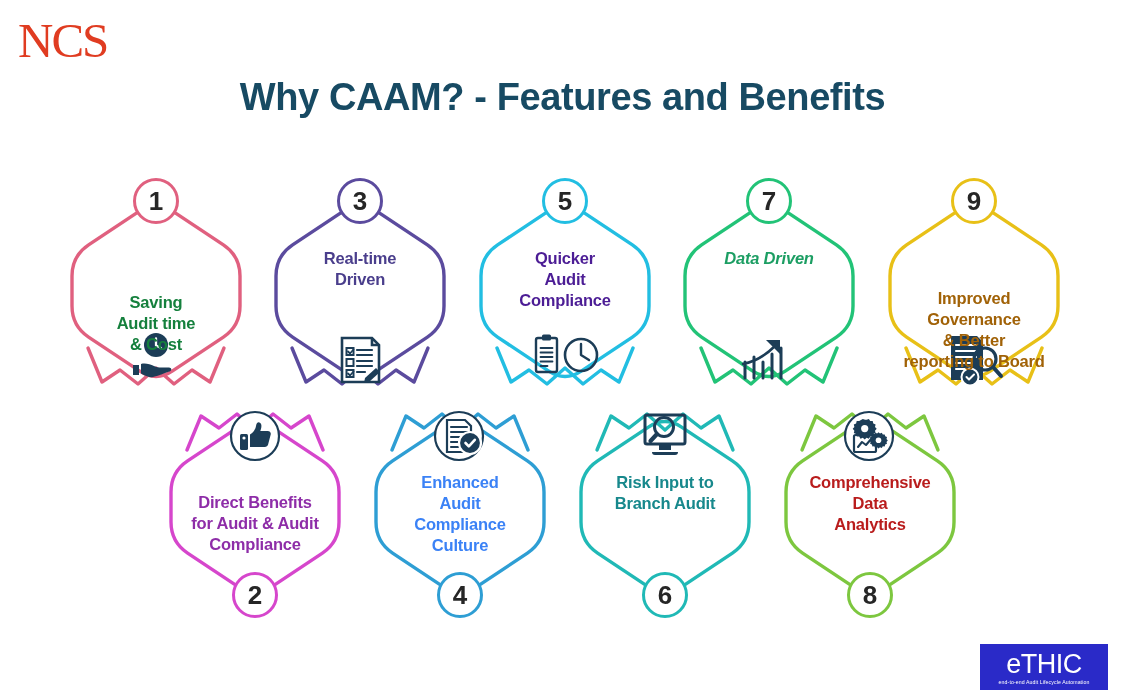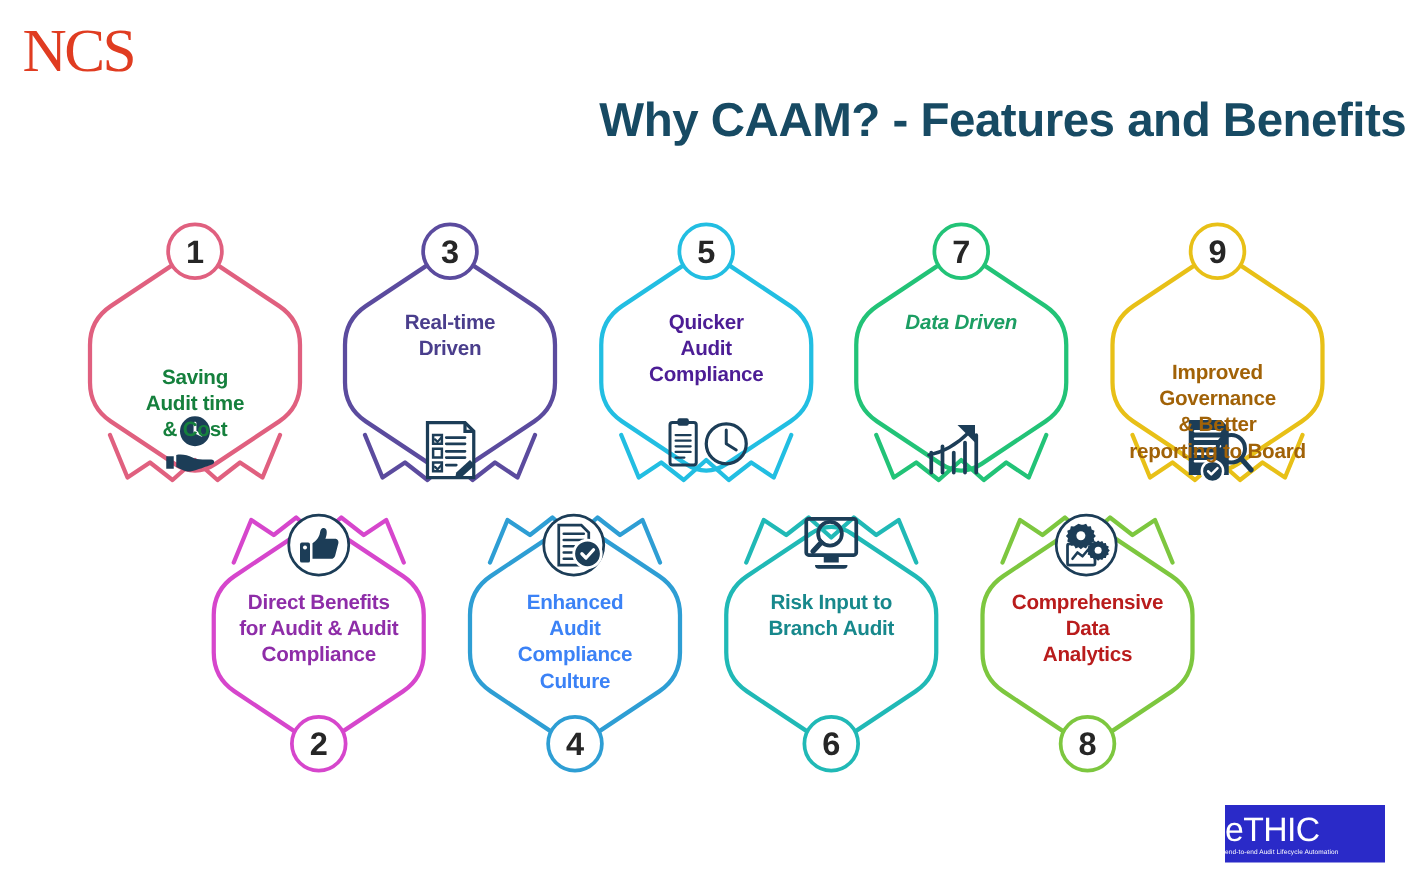--- a/index.html
+++ b/index.html
@@ -27,21 +27,21 @@
     color: #E03C21;
     letter-spacing: -2px;
     line-height: 54px;
     white-space: nowrap;
   }
 
   
   #page-title {
     position: absolute;
     left: 0; right: 0; top: 76px;
-    text-align: right;
+    text-align: center;
     font-size: 38px;
     font-weight: bold;
     color: #174A63;
     letter-spacing: -0.4px;
   }
 
   
   #hex-board {
     position: absolute;
     left: 0; top: 150px;
@@ -101,20 +101,21 @@
   .row-bot .num-badge { top: 186px; }
 
   
   #ethic-logo {
     position: absolute;
     left: 980px; top: 644px;
     width: 128px; height: 46px;
     background: #2A2AC8;
     display: flex;
     flex-direction: column;
+    align-items: center;
     justify-content: center;
   }
   #ethic-logo .ethic-word {
     font-family: "Liberation Sans", sans-serif;
     font-size: 27px;
     line-height: 28px;
     color: #ffffff;
     letter-spacing: -0.5px;
   }
   #ethic-logo .ethic-word .e-lower { font-weight: 300; }
@@ -165,21 +166,21 @@
     <div class="num-badge" style="border:3px solid #D646CC;">
           <span>2</span>
         </div>
     <div class="hex-icon">
       <svg width="52" height="52" viewBox="0 0 52 52" fill="none">
         <circle cx="26" cy="26" r="24" fill="#fff" stroke="#1C3D57" stroke-width="2.2"></circle>
         <rect x="11" y="24" width="8" height="16" rx="1.5" fill="#1C3D57"></rect>
         <circle cx="15" cy="28" r="1.6" fill="#fff"></circle>
         <path d="M21 24.5c3-1.5 5.5-5 6-8.5.3-2.3 1.5-4 3.3-3.6 1.9.4 2.4 2.3 2 5-.3 1.9-1 3.6-1 3.6h7.5c2 0 3.4 1.6 2.9 3.5l-2.6 10c-.4 1.6-1.7 2.5-3.3 2.5H21z" fill="#1C3D57"></path>
       </svg></div>
-    <div class="hex-label" style="color:#8E2DA8;">Direct Benefits
+    <div class="hex-label" style="color:#8E2DA8;margin-top:20px;">Direct Benefits
 for Audit &amp; Audit
 Compliance</div>
   </div>
       <div class="hex-cell row-top" style="left: 262px; top: 36px;">
     <svg class="hex-shape" viewBox="0 0 196 226">
       <path d="M 81.4,25.1 Q 98,14 114.6,25.1 L 165.4,58.9 Q 182,70 182.0,90.0 L 182.0,120.0 Q 182,140 165.4,151.1 L 114.6,184.9 Q 98,196 81.4,184.9 L 30.6,151.1 Q 14,140 14.0,120.0 L 14.0,90.0 Q 14,70 30.6,58.9 Z" fill="#ffffff" stroke="#5B4B9E" stroke-width="3.4" stroke-linejoin="round"></path>
       <path d="M 30,162 L 44,196 L 62,184 L 80,198 L 98,182 L 116,198 L 134,184 L 152,196 L 166,162" fill="none" stroke="#5B4B9E" stroke-width="3.4" stroke-linecap="round" stroke-linejoin="round"></path>
     </svg>
     <div class="num-badge" style="border:3px solid #5B4B9E;">
           <span>3</span>

